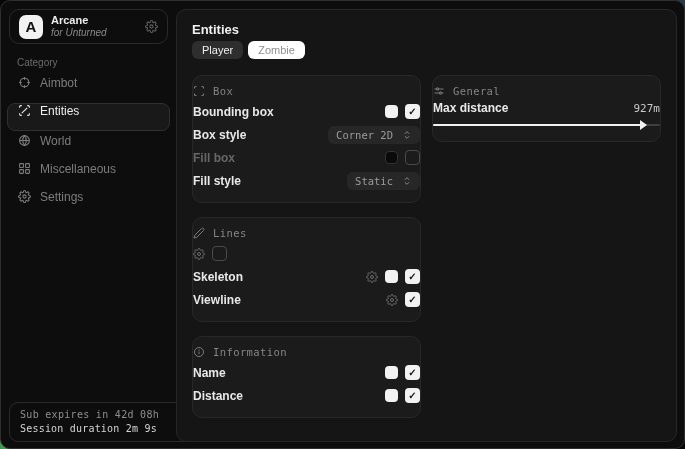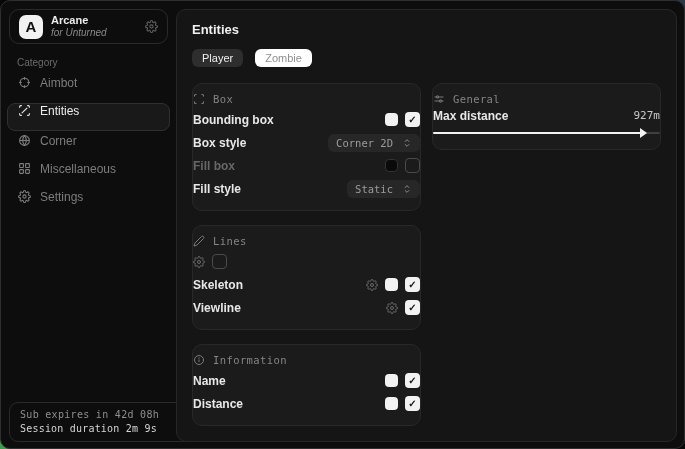--- a/index.html
+++ b/index.html
@@ -63,21 +63,21 @@
   .status-line1{ font-size:10px; color:#8f8f8f; letter-spacing:.3px; }
   .status-line2{ font-size:10px; color:#d6d6d6; margin-top:3px; letter-spacing:.2px; }
 
   
   .main{
     position:absolute; left:175px; top:8px; width:501px; height:433px;
     background:#151515; border:1px solid #272727; border-radius:10px;
     padding:12px 15px;
   }
   .main-title{ font-size:13px; font-weight:bold; color:#f0f0f0; }
-  .tabs{ display:flex; gap:12px; margin-top:12px; }
+  .tabs{ display:flex; gap:5px; margin-top:4px; }
   .tab{
     font-size:11px; padding:3px 10px; border-radius:6px;
     background:#ffffff; color:#8f8f8f;
   }
   .tab.selected{ background:#2e2e2e; color:#f0f0f0; }
 
   .content{
     display:grid; grid-template-columns:229px 229px; gap:11px;
     margin-top:16px; align-items:start;
   }
@@ -121,21 +121,21 @@
 
   .dropdown{
     display:flex; align-items:center; gap:9px;
     background:#272727; border-radius:6px; padding:3px 8px;
     font-family:"DejaVu Sans Mono", monospace;
     font-size:10.5px; color:#9c9c9c;
   }
   .dropdown .dicon{ display:flex; color:#8a8a8a; }
 
   
-  .slider-row{ display:flex; }
+  .slider-row{ display:flex; align-items:center; }
   .slider-label{ font-size:12px; font-weight:600; color:#e8e8e8; flex:1; }
   .slider-value{
     font-family:"DejaVu Sans Mono", monospace;
     font-size:11px; color:#c9c9c9;
   }
   .slider{ position:relative; height:10px; margin-top:5px; }
   .slider-track{
     position:absolute; left:0; right:0; top:4px; height:2px;
     background:#3f3f3f; border-radius:1px;
   }
@@ -201,21 +201,21 @@
         <span>Entities</span>
       </div>
       <div class="nav-item">
         <span class="nicon">
           <svg width="13" height="13" viewBox="0 0 24 24" fill="none" stroke="currentColor" stroke-width="2">
               <circle cx="12" cy="12" r="9"></circle>
               <line x1="3" y1="12" x2="21" y2="12"></line>
               <path d="M12 3a14 14 0 0 1 0 18a14 14 0 0 1 0-18z"></path>
             </svg>
         </span>
-        <span>Corner</span>
+        <span>World</span>
       </div>
       <div class="nav-item">
         <span class="nicon">
           <svg width="13" height="13" viewBox="0 0 24 24" fill="none" stroke="currentColor" stroke-width="2">
               <rect x="3" y="3" width="7" height="7" rx="1"></rect>
               <rect x="14" y="3" width="7" height="7" rx="1"></rect>
               <rect x="14" y="14" width="7" height="7" rx="1"></rect>
               <rect x="3" y="14" width="7" height="7" rx="1"></rect>
             </svg>
         </span>

